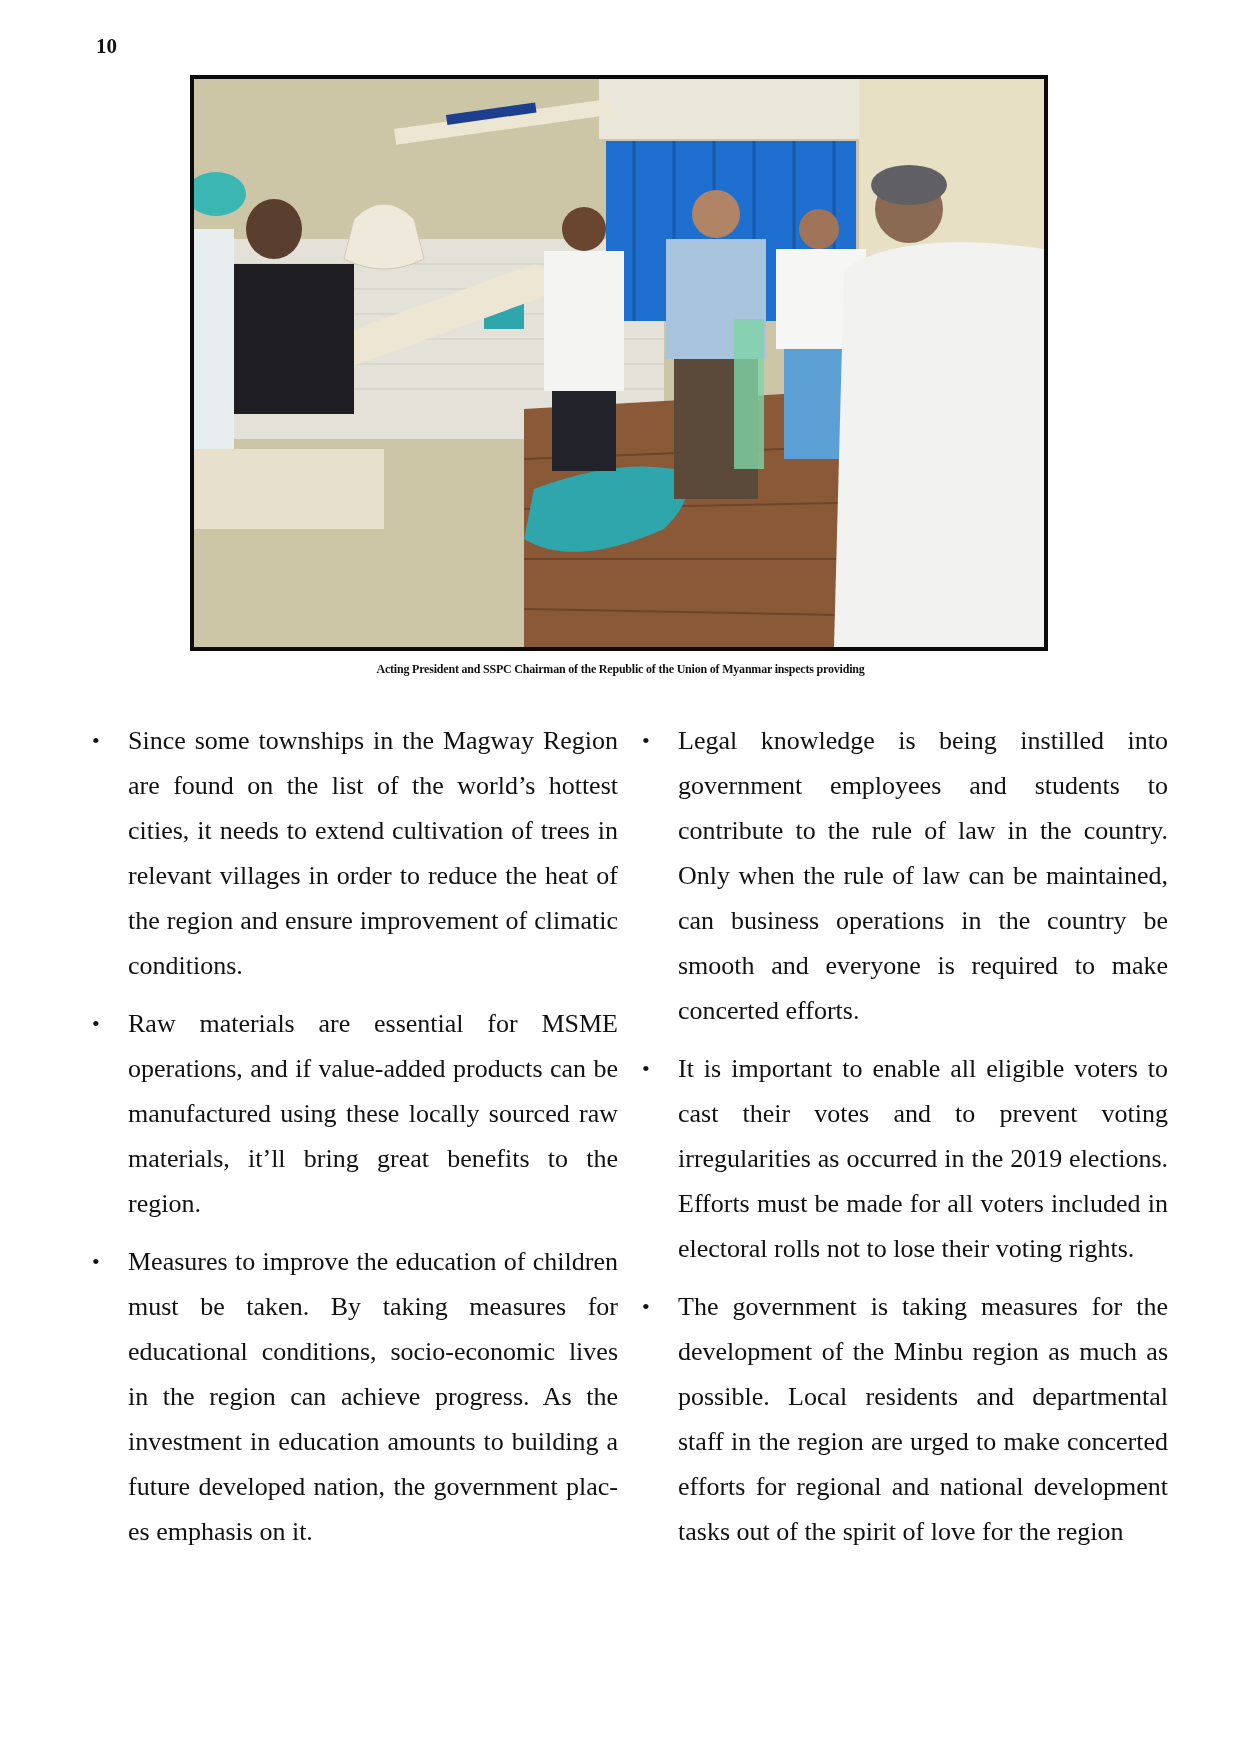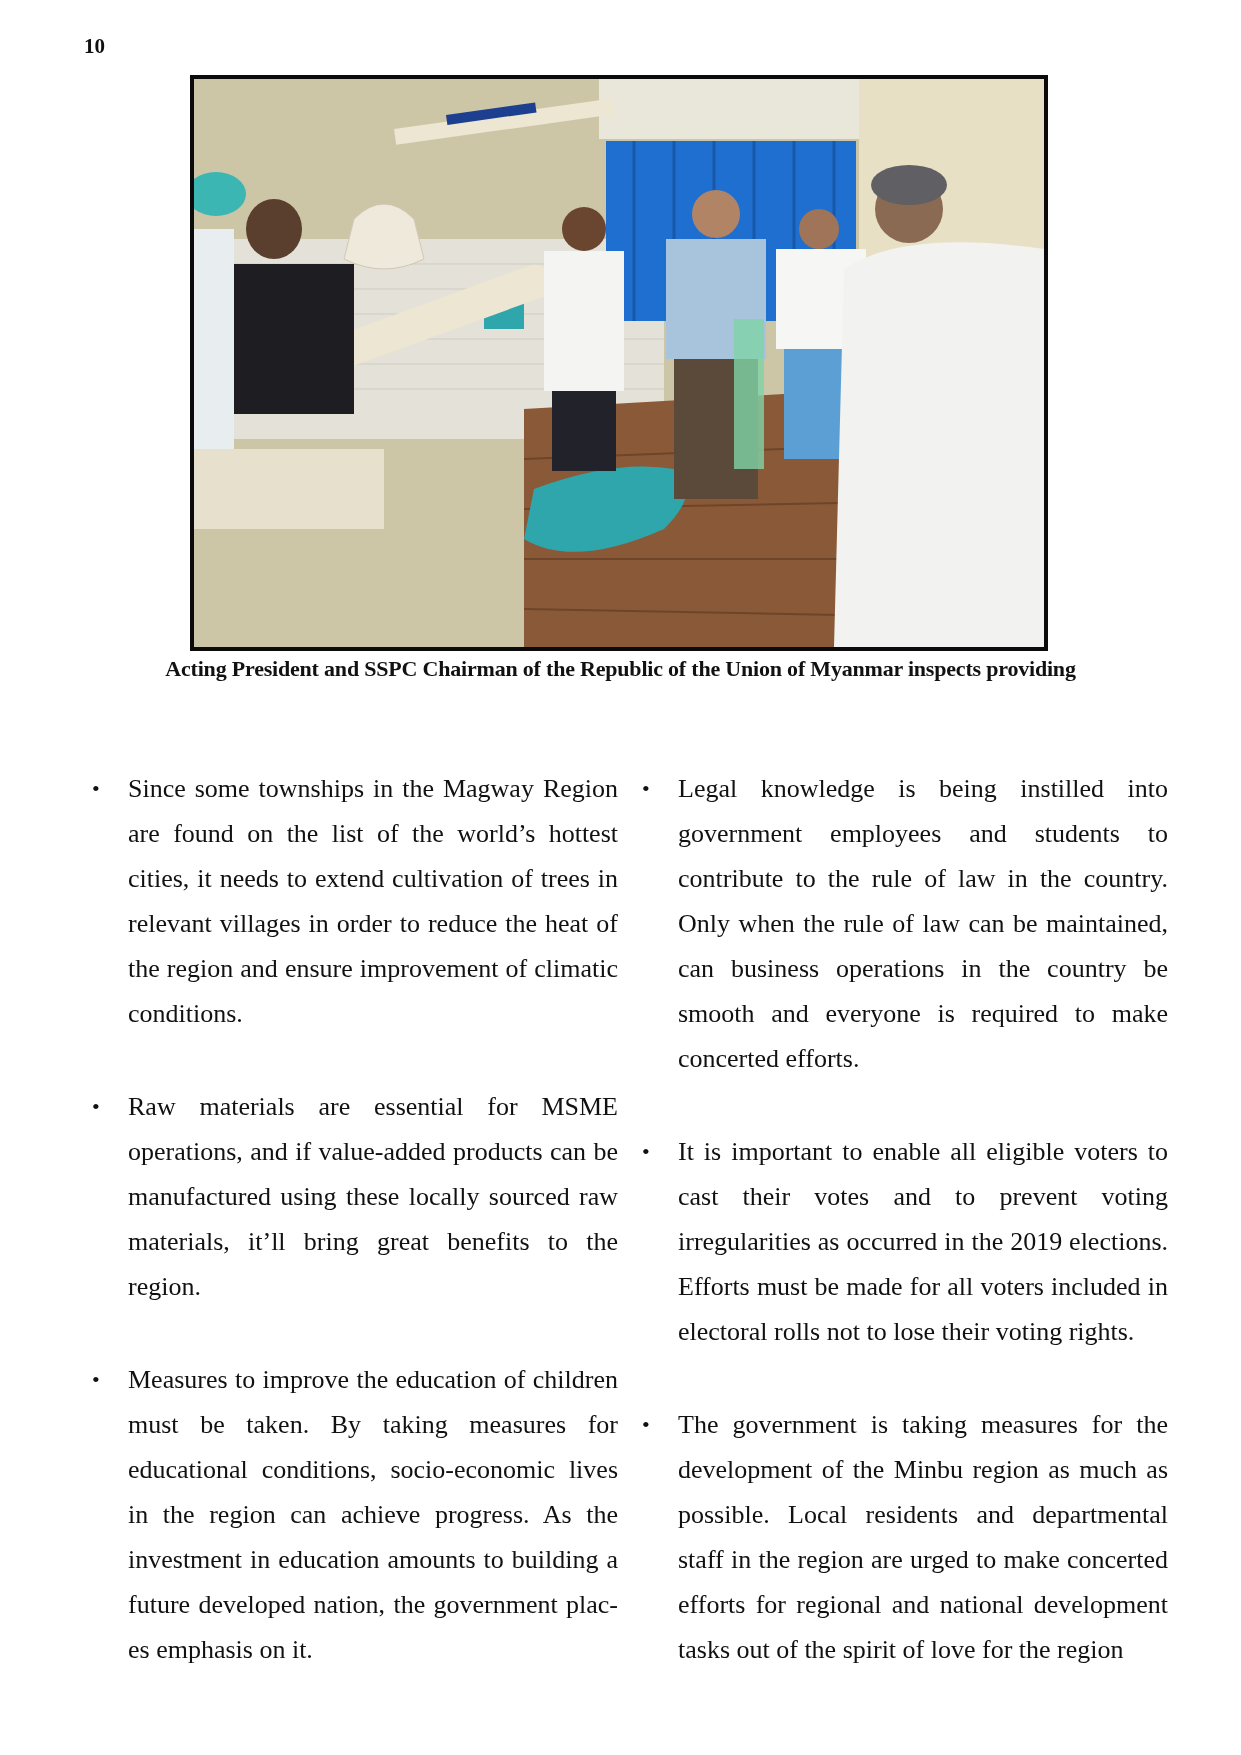--- a/index.html
+++ b/index.html
@@ -1,26 +1,26 @@
 <!DOCTYPE html>
 <html><head>
 <meta charset="utf-8">
 <style>
   html, body { margin: 0; padding: 0; background: #ffffff; }
   body { width: 1241px; height: 1755px; position: relative; overflow: hidden; font-family: "Liberation Serif", "DejaVu Serif", serif; color: #111; }
-  .page-number { position: absolute; left: 84px; top: 34px; font-weight: bold; font-size: 21px; }
+  .page-number { position: absolute; left: 96px; top: 34px; font-weight: bold; font-size: 21px; }
   .photo-frame { position: absolute; left: 190px; top: 75px; width: 850px; height: 568px; border: 4px solid #0b0b0b; overflow: hidden; background: #cdc6a6; }
   .photo-frame svg { display: block; width: 100%; height: 100%; }
-  .caption { position: absolute; left: 150px; top: 658px; width: 941px; text-align: center; font-weight: bold; font-size: 22px; line-height: 22px; letter-spacing: -0.2px; }
+  .caption { position: absolute; left: 150px; top: 658px; width: 941px; text-align: center; font-weight: bold; font-size: 12px; line-height: 22px; letter-spacing: -0.2px; }
   .column { position: absolute; top: 718px; width: 530px; }
   .col-left { left: 88px; }
   .col-right { left: 638px; }
   .bullet-item { position: relative; padding-left: 40px; font-size: 26px; line-height: 45px; text-align: justify; margin-bottom: 13px; hyphens: manual; }
   .bullet-item .bullet { position: absolute; left: 4px; top: 0; font-size: 22px; }
-  .bullet-item .text { display: block; margin-top: 48px; }
+  .bullet-item .text { display: block; }
 </style>
 </head>
 <body>
 
 <div class="page-number">10</div>
 
 <div class="photo-frame">
   <svg viewBox="0 0 850 568" preserveAspectRatio="none">
 
     <rect x="0" y="0" width="850" height="568" fill="#cdc6a6"></rect>

